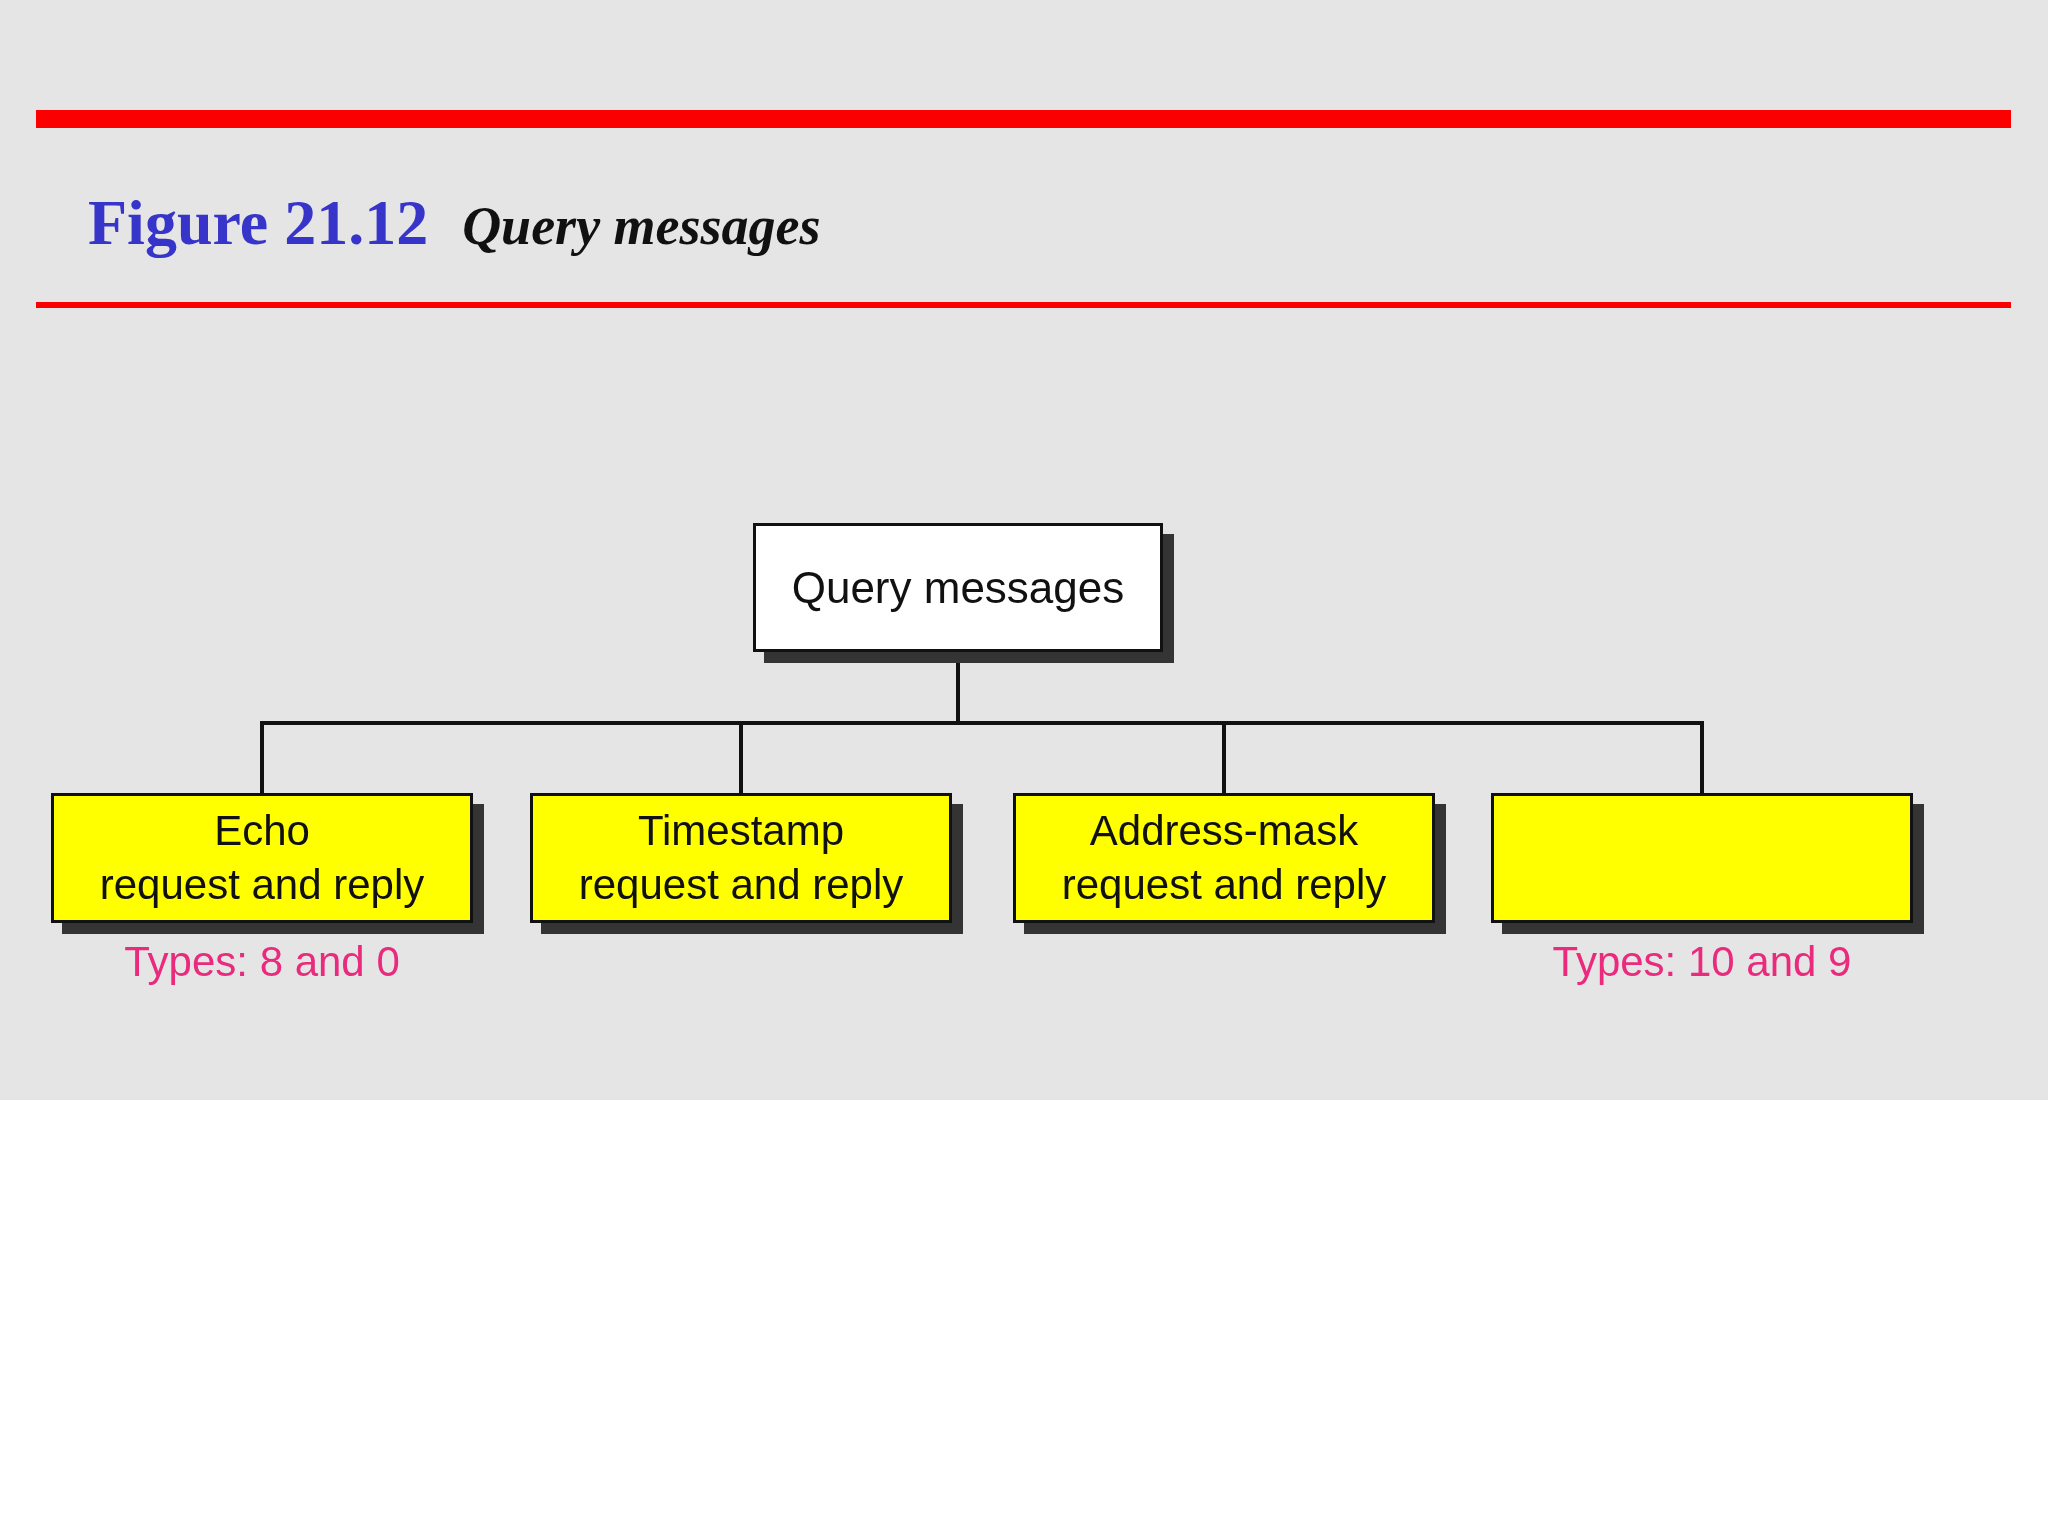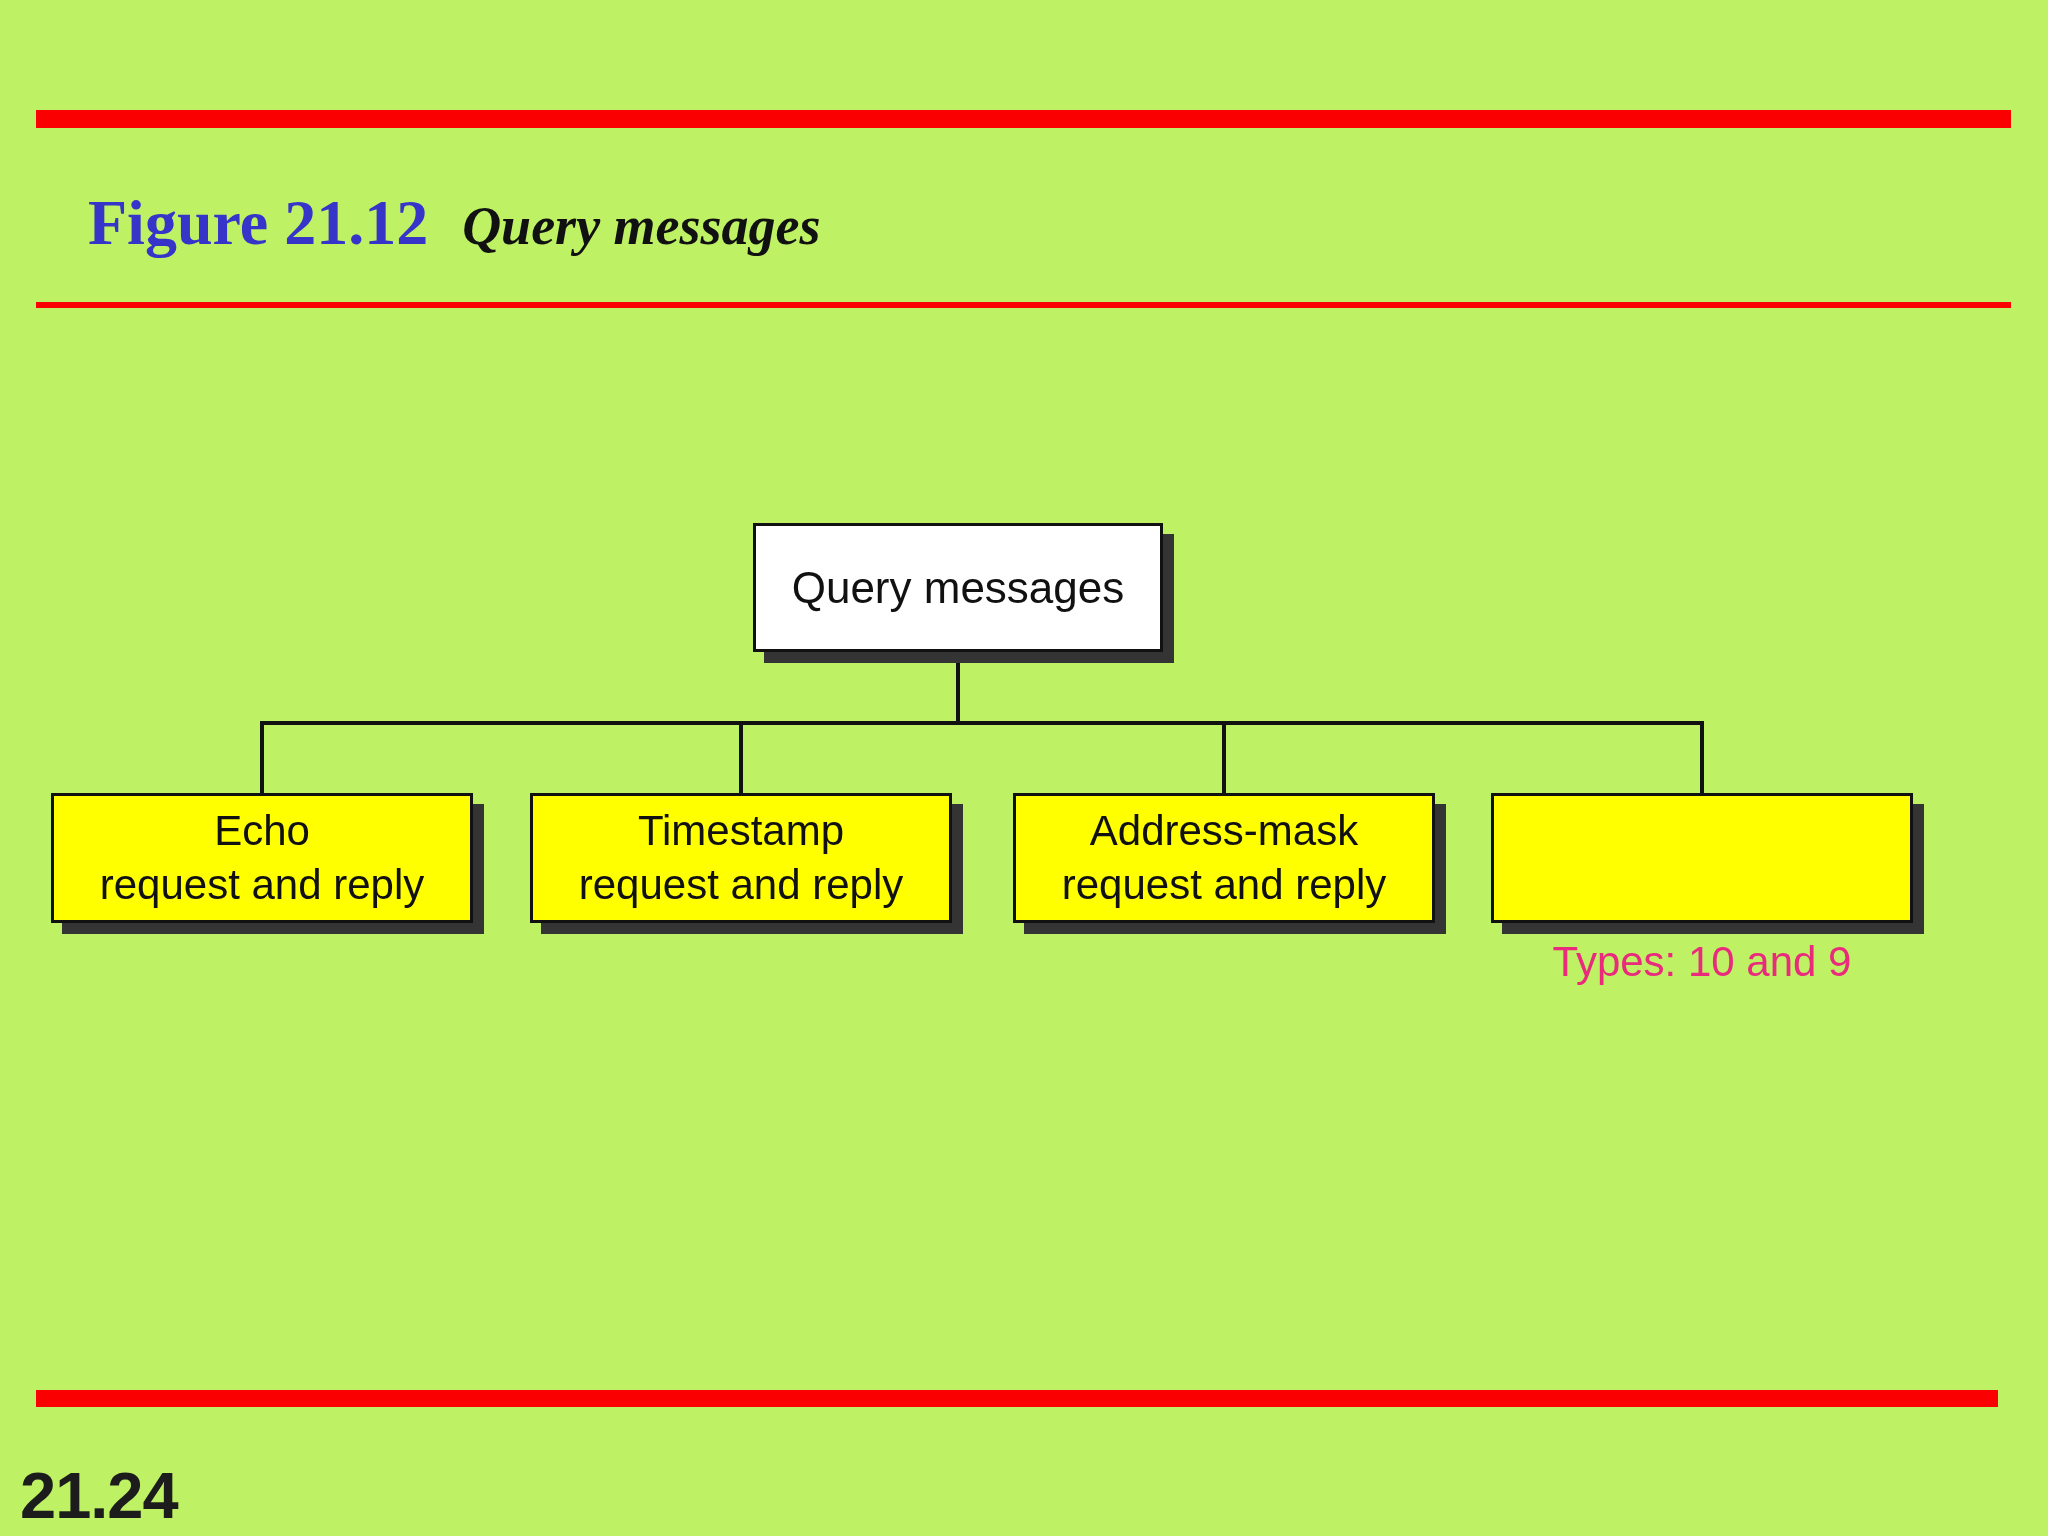--- a/index.html
+++ b/index.html
@@ -1,20 +1,20 @@
 <!DOCTYPE html>
 <html style="--accent-red: #fb0000; --title-blue: #3634c9; --type-pink: #e92a7d; --node-yellow: #ffff00; --shadow-gray: #343434; --line-black: #111111;"><head>
 <meta charset="utf-8">
 <style>
   html, body { margin: 0; padding: 0; background: #ffffff; }
   .slide {
     position: relative;
     width: 2048px;
-    height: 1536px;
-    background: #bef264;
+    height: 1100px;
+    background: #e5e5e5;
     overflow: hidden;
     font-family: "Liberation Sans", sans-serif;
     color: #111;
     text-decoration: underline;
   }
   .bar {
     position: absolute;
     left: 36px;
     width: 1975px;
     background: var(--accent-red, #fb0000);
@@ -144,19 +144,20 @@
     <span>Timestamp</span>
     <span>request and reply</span>
   </div>
   <div class="node leaf" style="left:1013px;">
     <span>Address-mask</span>
     <span>request and reply</span>
   </div>
   <div class="node leaf" style="left:1491px;">
   </div>
 
+  <div class="types" style="left:51px;">Types: 8 and 0</div>
   <div class="types" style="left:1491px;">Types: 10 and 9</div>
 
   <div class="bar bottom"></div>
 
   <div class="pagenum">21.24</div>
 
 </div>
 
 </body></html>

